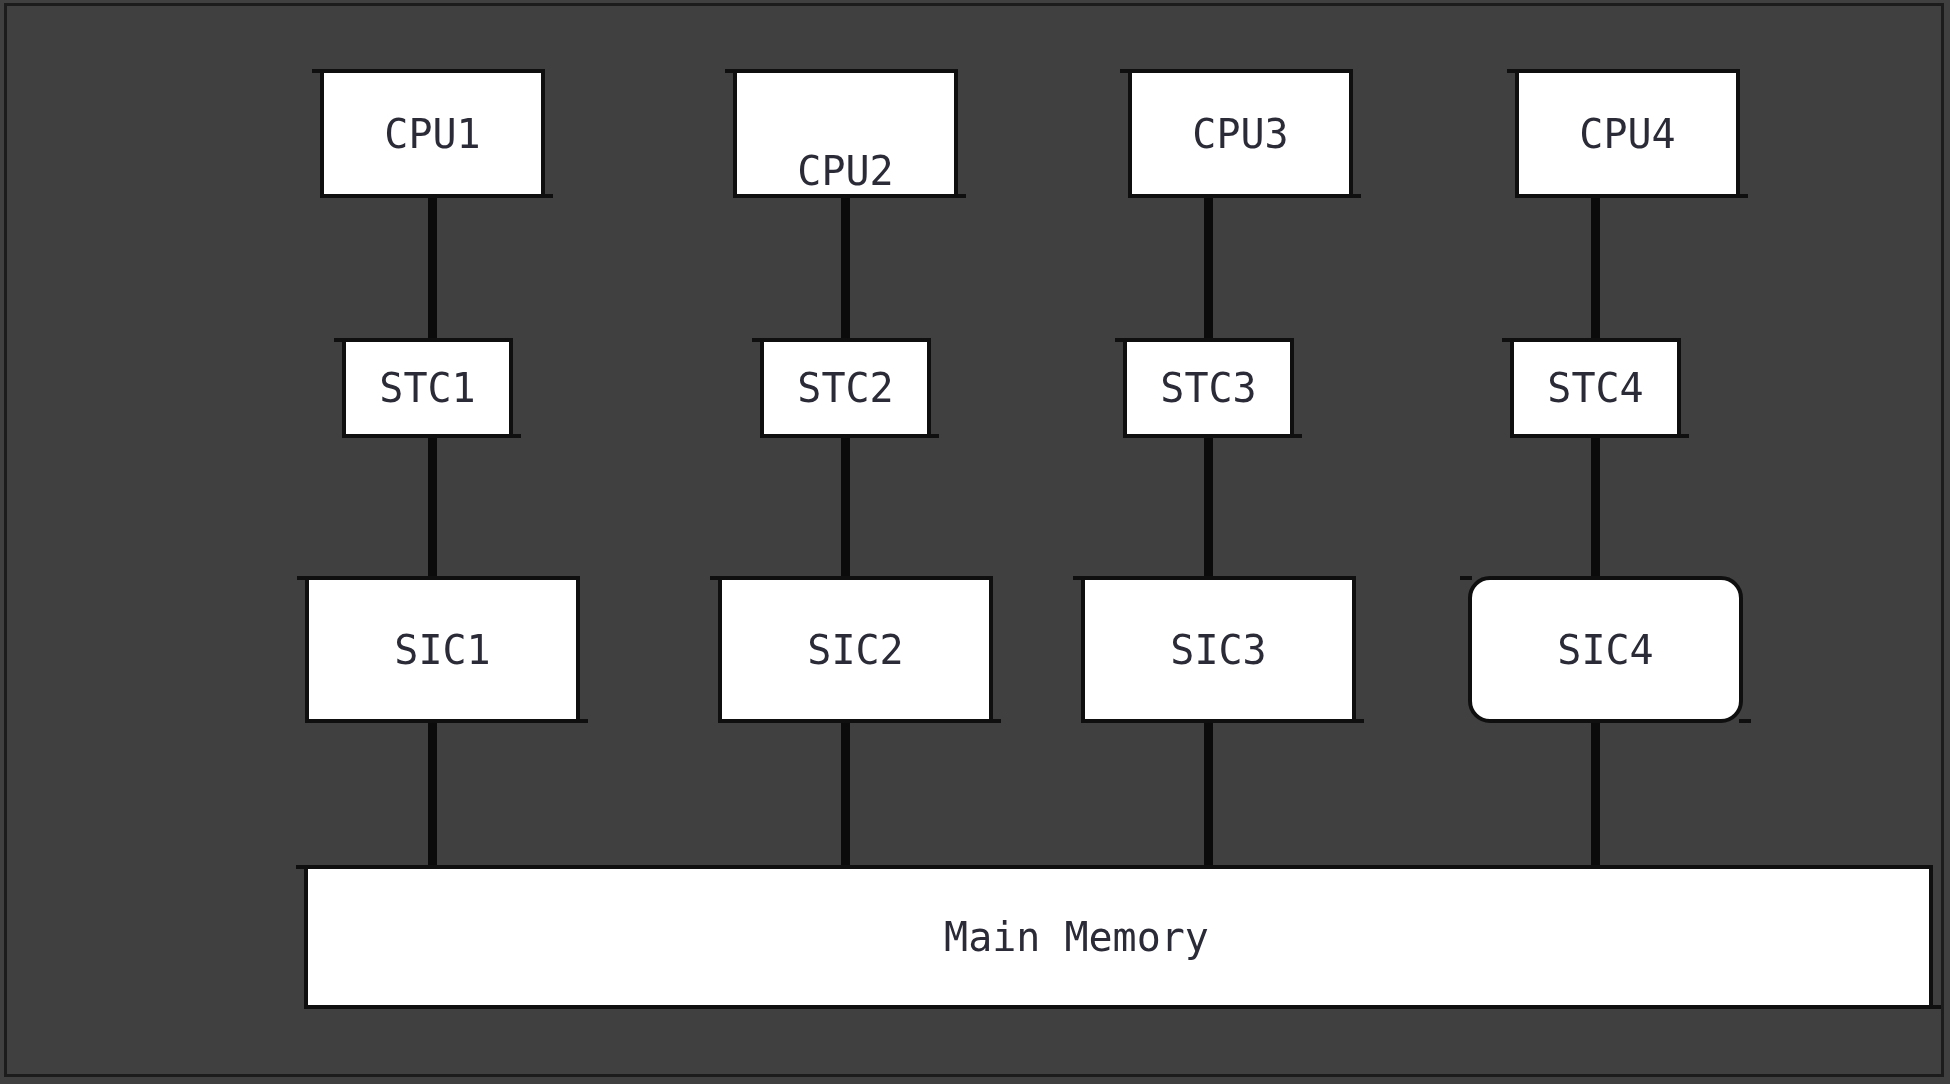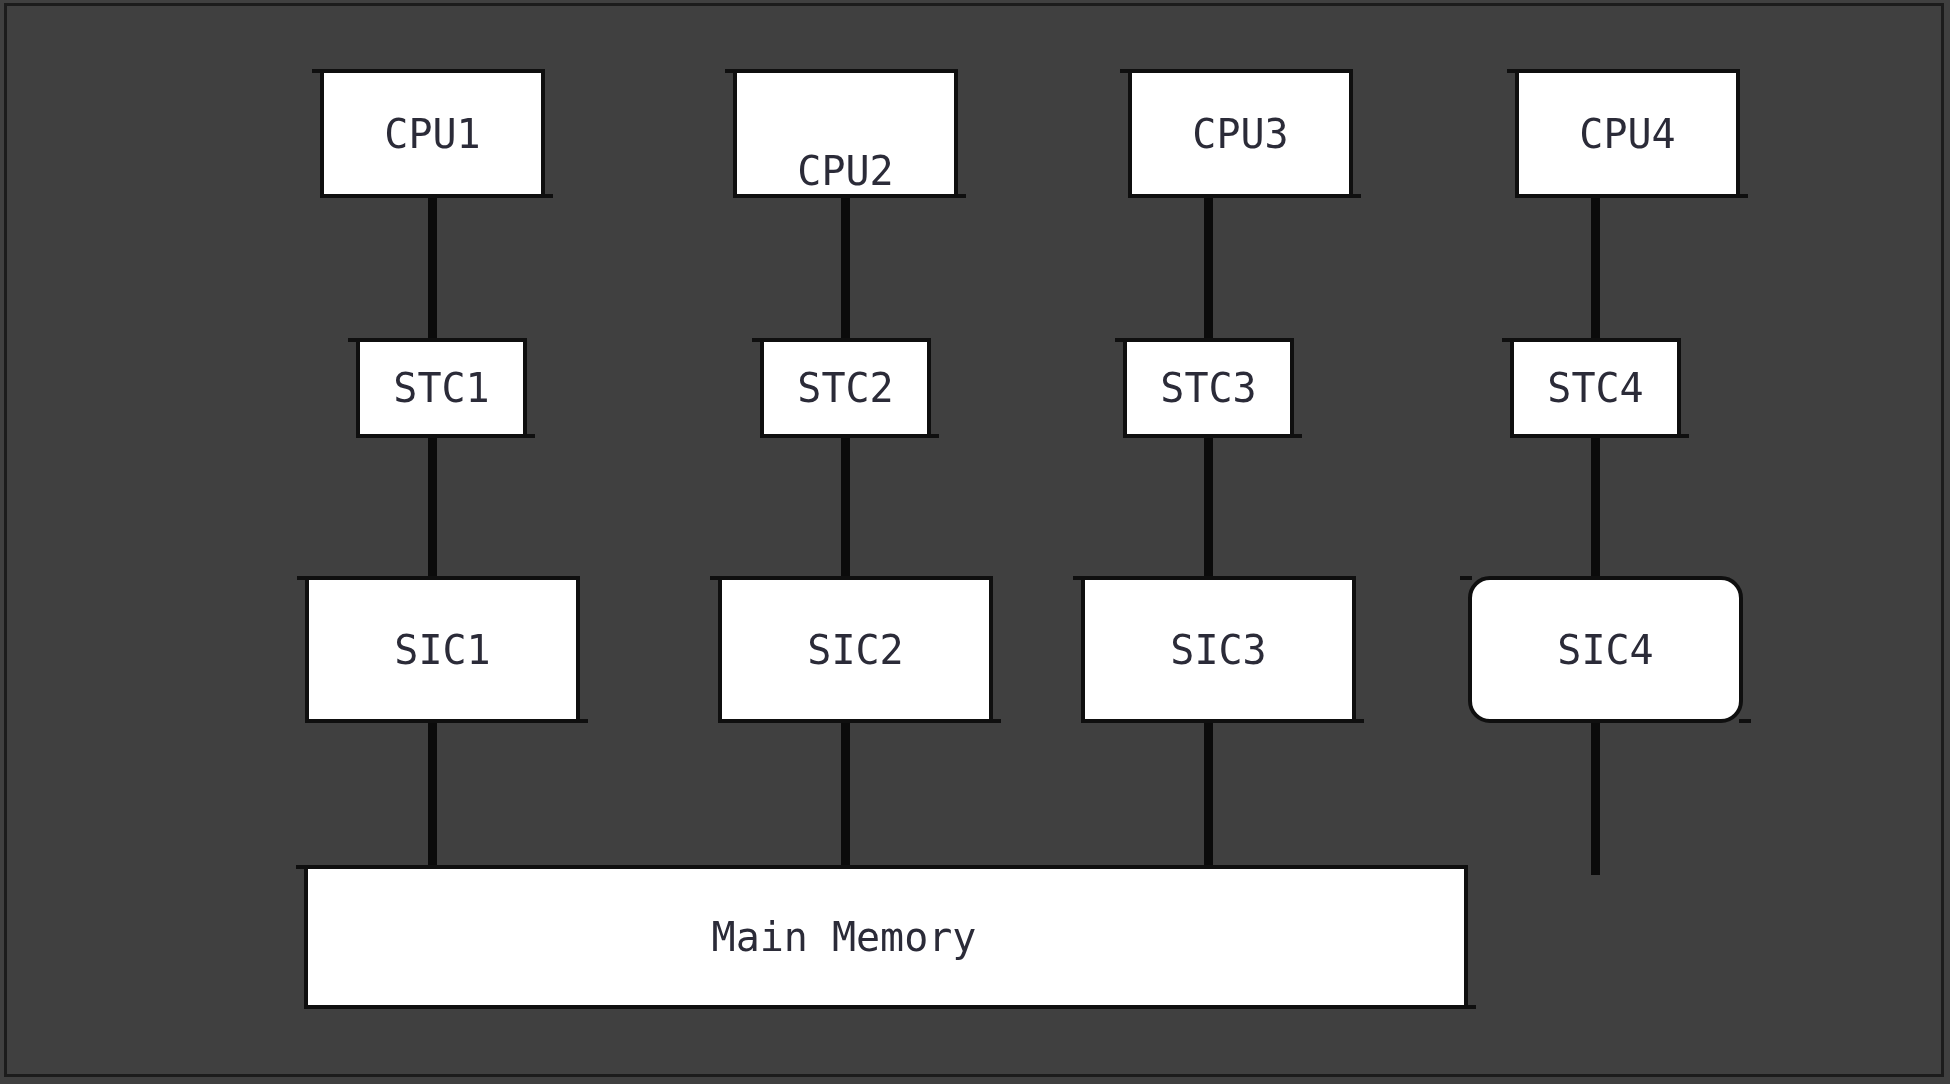--- a/index.html
+++ b/index.html
@@ -67,30 +67,30 @@
   .lbl {
     color: #2b2b38;
     font-size: 40px;
     letter-spacing: 0px;
     white-space: nowrap;
     user-select: none;
   }
   .cpu-row { top: 69px;  width: 225px; height: 129px; }
   .stc-row { top: 338px; width: 171px; height: 100px; }
   .sic-row { top: 576px; width: 275px; height: 147px; }
-  .mem-box { left: 304px; top: 865px; width: 1164px; height: 144px; }
+  .mem-box { left: 304px; top: 865px; width: 1629px; height: 144px; }
   .mem-box .lbl { transform: translateX(-42px); }
 
   
   .c1.cpu-row { left: 320px; }
   .c2.cpu-row { left: 733px; align-items: flex-end; }
   .c3.cpu-row { left: 1128px; }
   .c4.cpu-row { left: 1483px; margin-left: 32px; }
 
-  .c1.stc-row { left: 356px; }
+  .c1.stc-row { left: 342px; }
   .c2.stc-row { left: 760px; }
   .c3.stc-row { left: 1123px; }
   .c4.stc-row { left: 1510px; }
 
   .c1.sic-row { left: 305px; }
   .c2.sic-row { left: 718px; }
   .c3.sic-row { left: 1081px; justify-content: center; }
   .c4.sic-row { left: 1468px; border-radius: 22px; }
 
   .v1 { left: 428px; }

